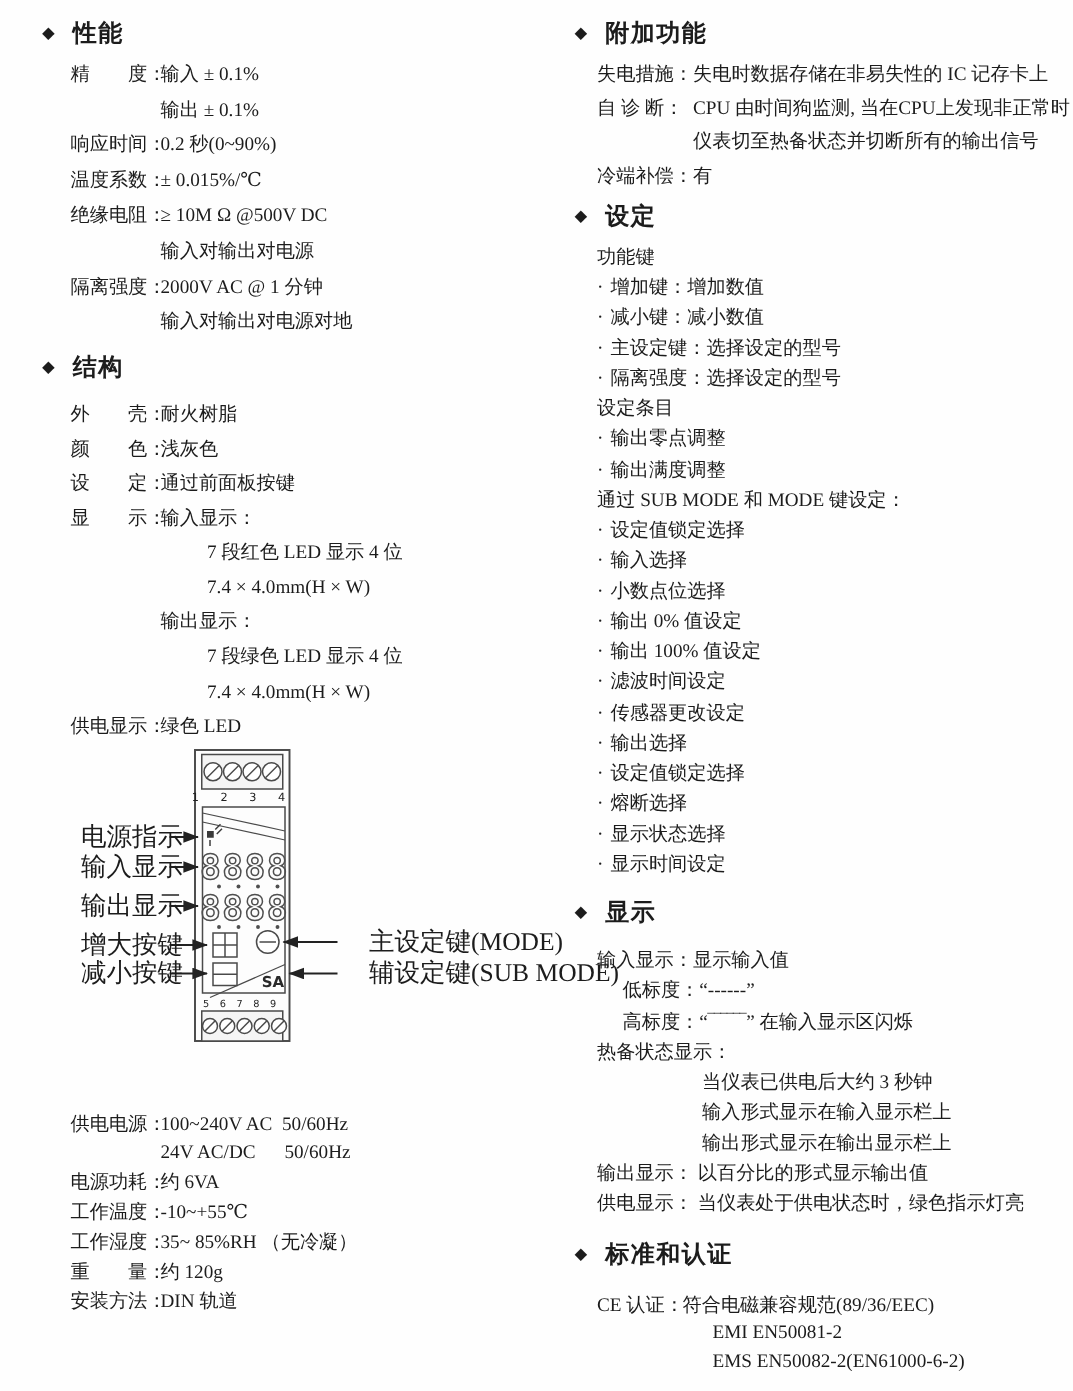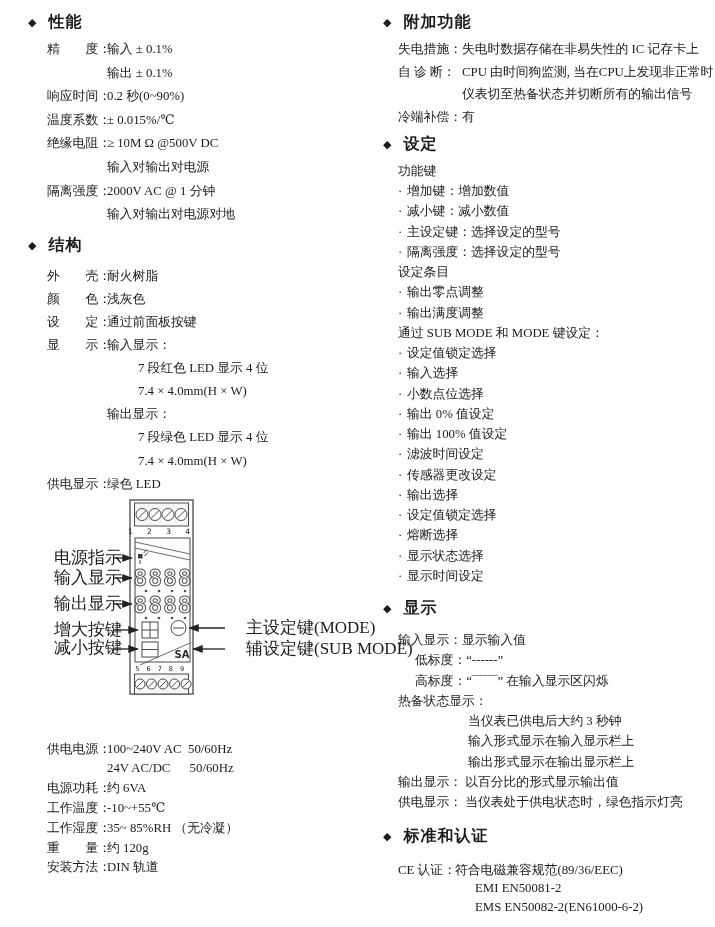--- a/index.html
+++ b/index.html
@@ -50,21 +50,21 @@
   .std .lbl   { width:57px; }
   .std .ind2  { padding-left:20px; }
 
   
   .diagram { position:relative; height:200px; margin-top:2px; width:334px; }
   .diagram svg { position:absolute; left:0; top:0; }
   .dlabel { position:absolute; font-size:17px; line-height:16px; height:16px; white-space:nowrap; }
   .dlabel.lft { left:26px; width:58px; text-align:right; }
   .dlabel.rgt { left:202px;margin-left:16px; }
   .dl-0 { top:52px; }  .dl-1 { top:72px; }  .dl-2 { top:98px; }
-  .dl-3 { top:124px; } .dl-4 { top:143px;font-family:Liberation Mono, monospace; }
+  .dl-3 { top:124px; } .dl-4 { top:143px; }
   .dr-0 { top:122px; } .dr-1 { top:143px; }
 </style>
 </head>
 <body>
 
 <div>
 
   <div class="col col-left">
 
     <div class="sec-head">

